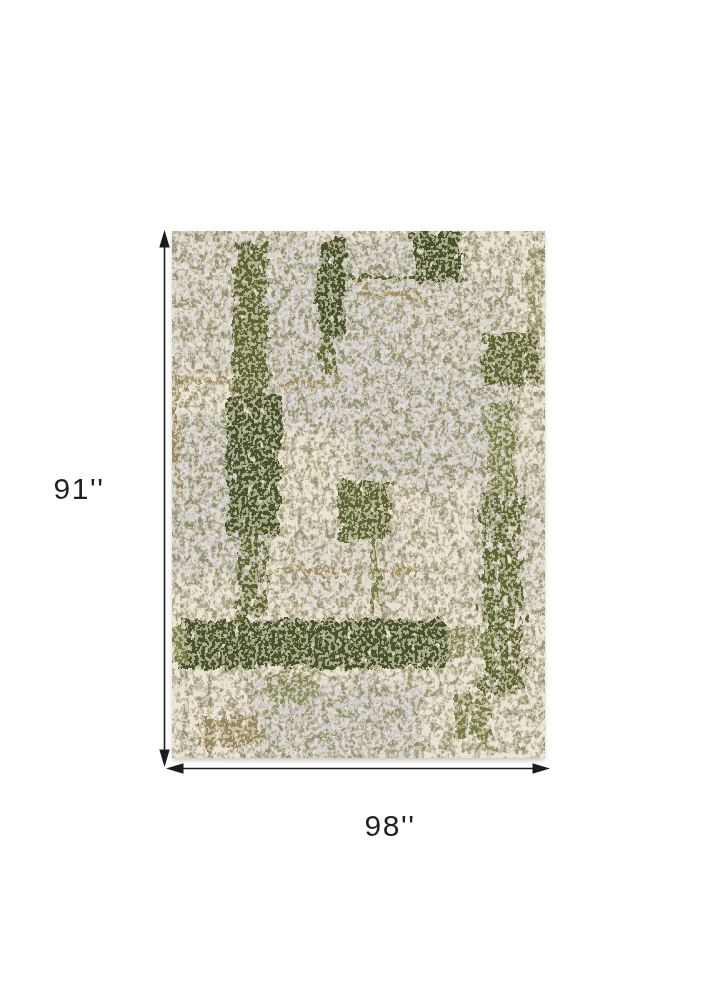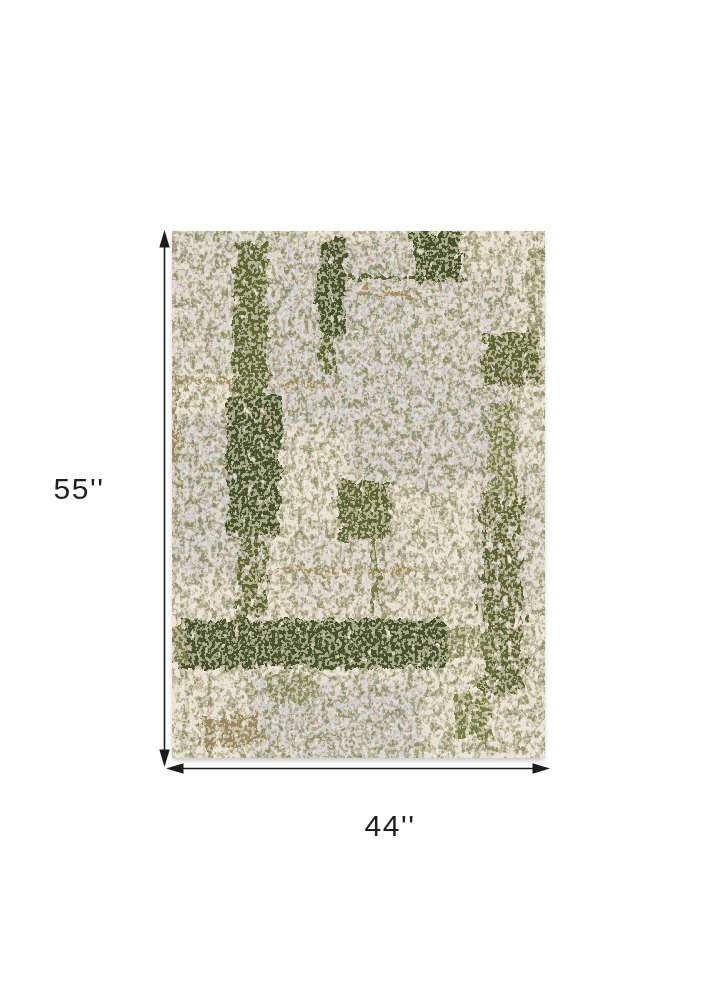--- a/index.html
+++ b/index.html
@@ -143,16 +143,16 @@
 
   <svg class="dims">
     <line x1="164.5" y1="245" x2="164.5" y2="753" stroke-width="1.6" stroke="#1c1c1c"></line>
     <polygon points="164.5,230 159.3,247.5 169.7,247.5" fill="#1c1c1c"></polygon>
     <polygon points="164.5,767 159.3,749.5 169.7,749.5" fill="#1c1c1c"></polygon>
     <line x1="182" y1="768.5" x2="534" y2="768.5" stroke-width="1.6" stroke="#1c1c1c"></line>
     <polygon points="166,768.5 183.5,763.3 183.5,773.7" fill="#1c1c1c"></polygon>
     <polygon points="550,768.5 532.5,763.3 532.5,773.7" fill="#1c1c1c"></polygon>
   </svg>
 
-  <div class="dim-label height">55''</div>
-  <div class="dim-label width">44''</div>
+  <div class="dim-label height">91''</div>
+  <div class="dim-label width">98''</div>
 
 </div>
 
 </body></html>

